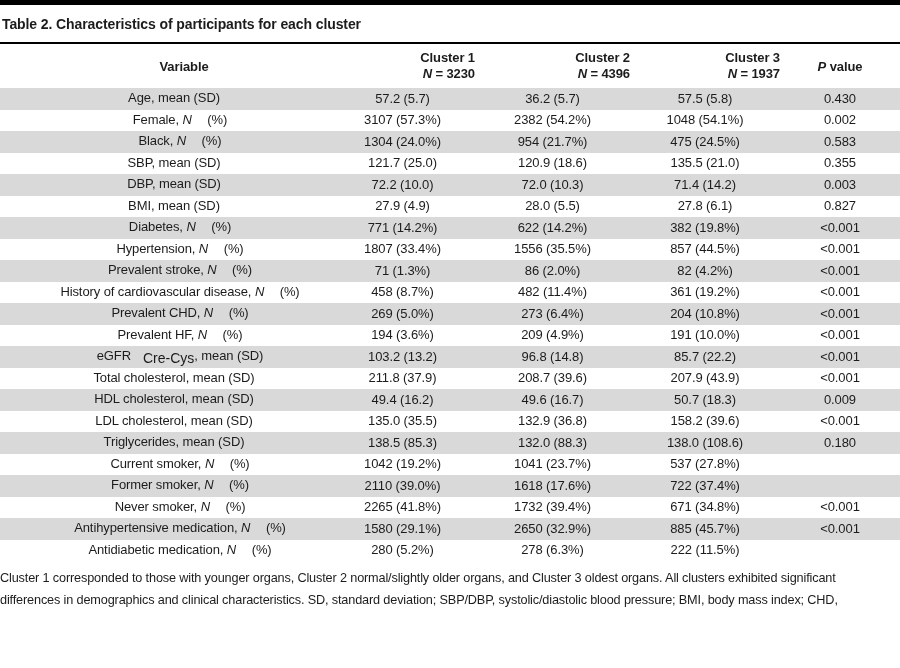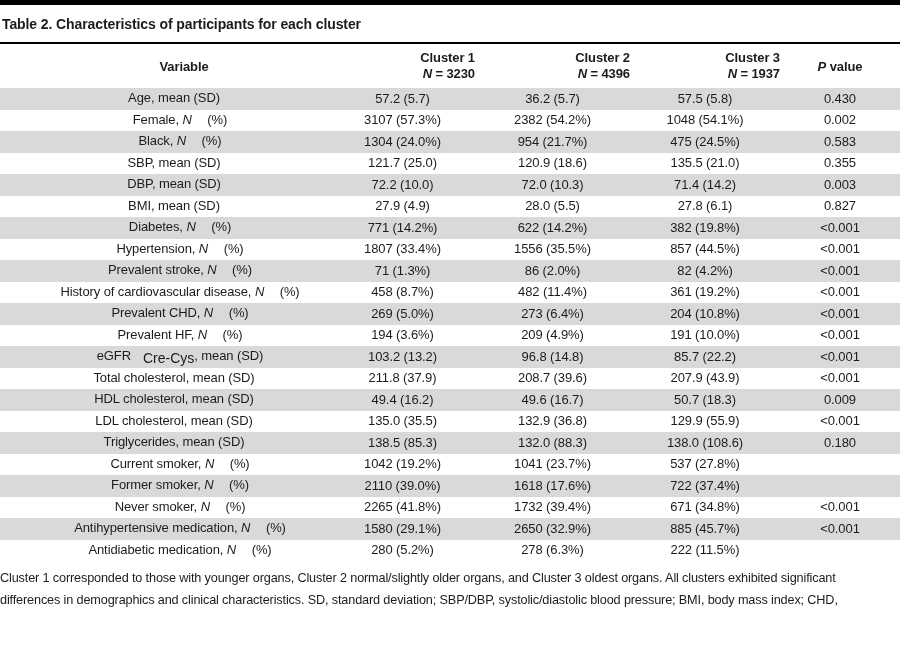--- a/index.html
+++ b/index.html
@@ -216,21 +216,21 @@
         <td class="val">49.4 (16.2)</td>
         <td class="val">49.6 (16.7)</td>
         <td class="val">50.7 (18.3)</td>
         <td class="val">0.009</td>
       </tr>
 
       <tr>
         <td class="var"><span>LDL cholesterol, mean (SD)</span><i></i><span class="sub"></span><span></span></td>
         <td class="val">135.0 (35.5)</td>
         <td class="val">132.9 (36.8)</td>
-        <td class="val">129.9 (55.9)</td>
+        <td class="val">158.2 (39.6)</td>
         <td class="val">&lt;0.001</td>
       </tr>
 
       <tr>
         <td class="var"><span>Triglycerides, mean (SD)</span><i></i><span class="sub"></span><span></span></td>
         <td class="val">138.5 (85.3)</td>
         <td class="val">132.0 (88.3)</td>
         <td class="val">138.0 (108.6)</td>
         <td class="val">0.180</td>
       </tr>

